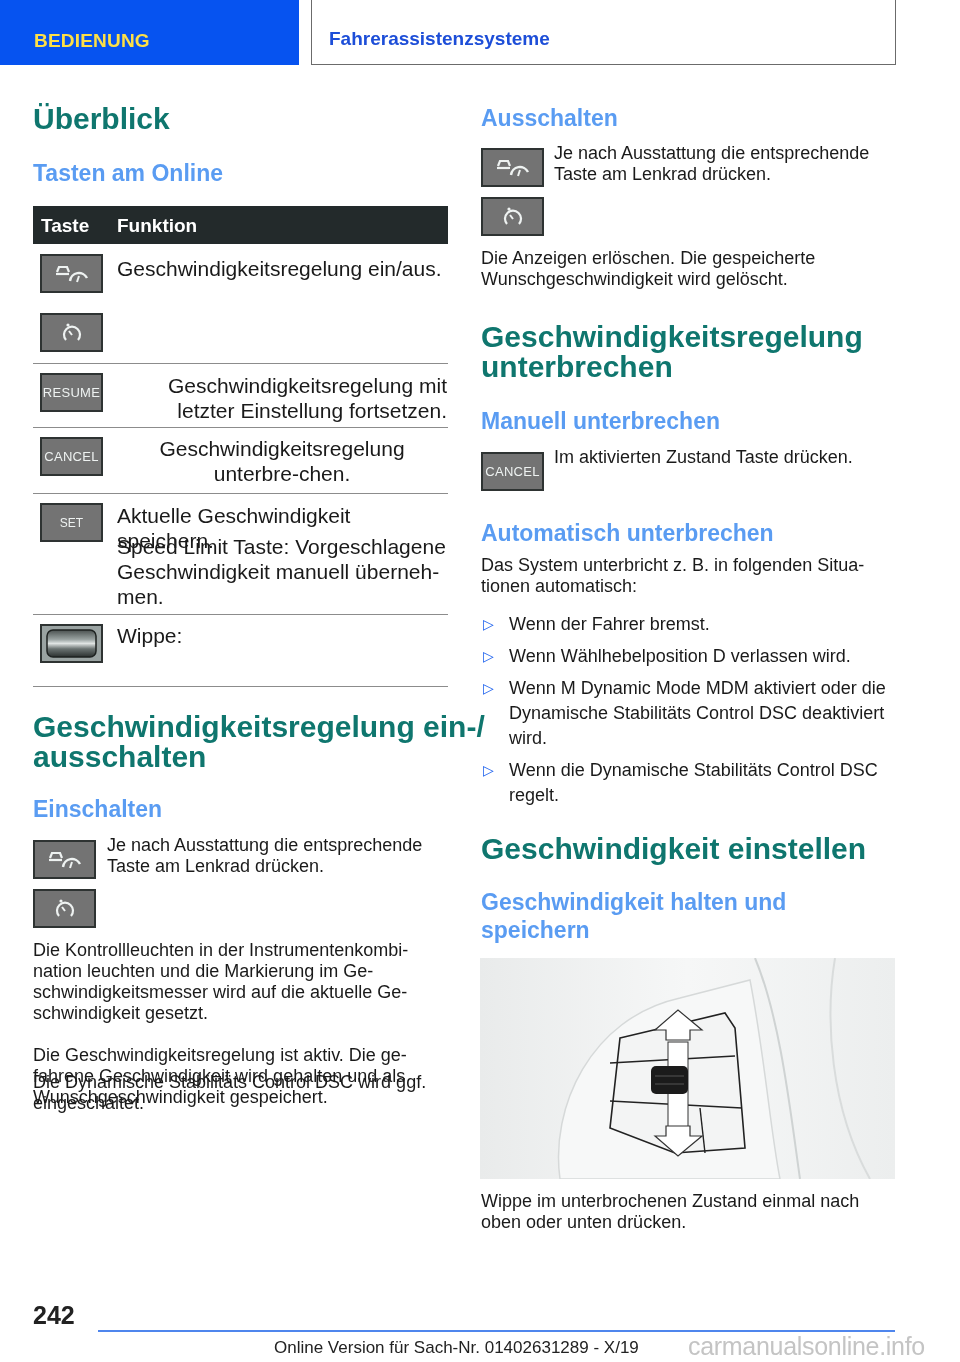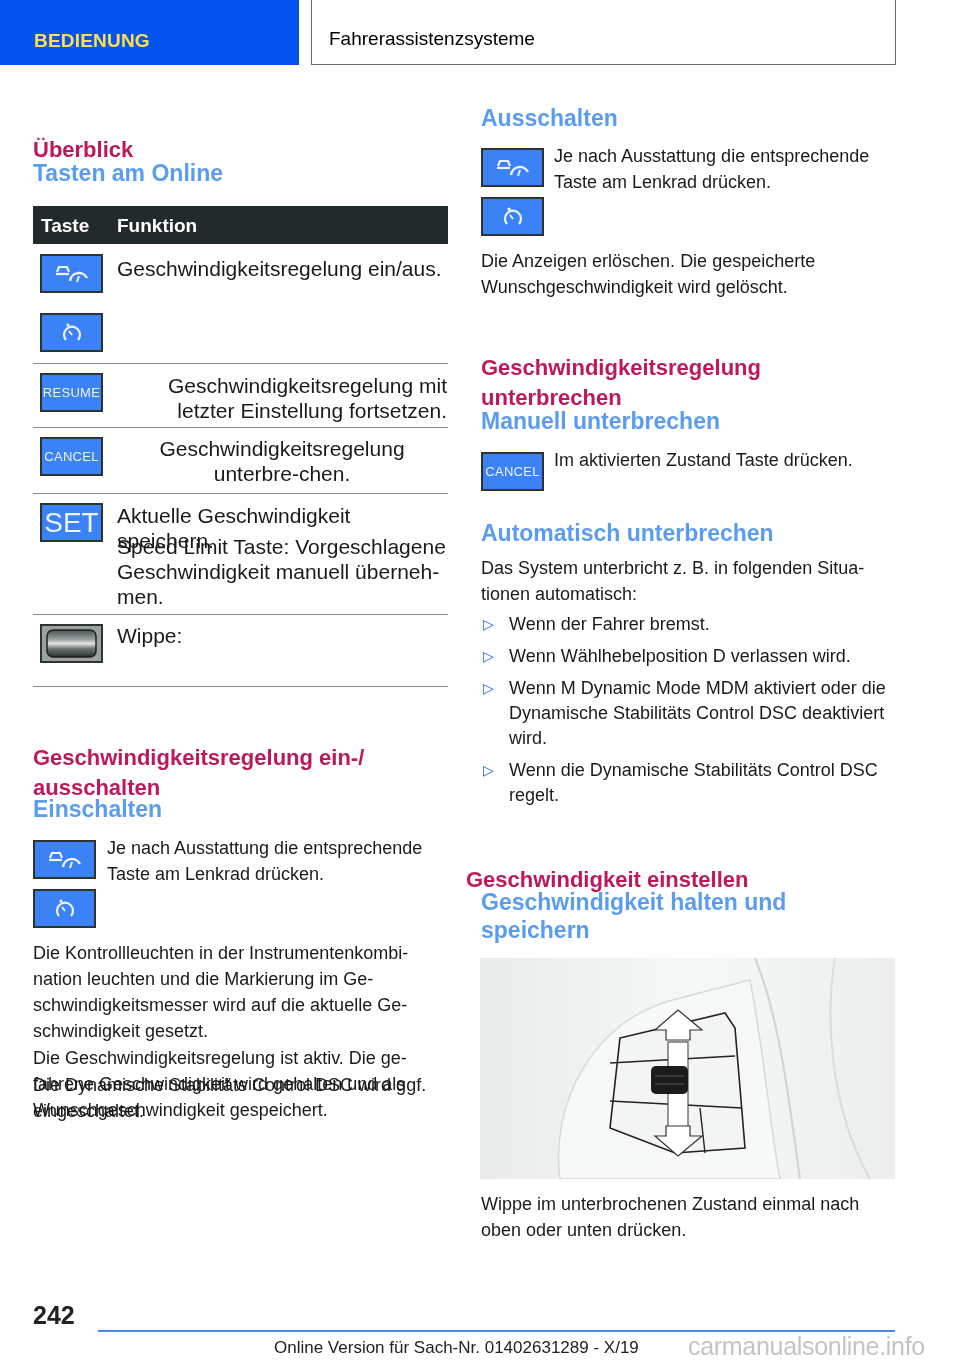--- a/index.html
+++ b/index.html
@@ -2,38 +2,38 @@
 <html><head>
 <meta charset="utf-8">
 <style>
   * { box-sizing: border-box; margin: 0; padding: 0; }
   html, body { width: 960px; height: 1362px; background: #ffffff; overflow: hidden; }
   body { position: relative; font-family: "Liberation Sans", sans-serif; color: #1a1a1a; }
 
   .hdr-section { position: absolute; left: 0; top: 0; width: 299px; height: 65px; background: #0653f0; }
   .hdr-section span { position: absolute; left: 34px; top: 30px; color: #fde047; font-weight: bold; font-size: 19px; letter-spacing: 0.2px; }
   .hdr-chapter { position: absolute; left: 311px; top: -2px; width: 585px; height: 67px; border: 1.5px solid #6b6b6b; border-top: none; background: #fff; }
-  .hdr-chapter span { position: absolute; left: 17px; top: 30px; font-size: 19px; color: #000000; }
+  .hdr-chapter span { position: absolute; left: 17px; top: 30px; font-size: 19px; color: #1d4ed8; font-weight: bold; }
 
   .col { position: absolute; top: 0; }
   .col-right { left: 481px; width: 415px; }
 
-  .h1 { position: absolute; color: #be185d; font-weight: bold; font-size: 22px; line-height: 30px; margin-top: 31px; }
+  .h1 { position: absolute; color: #0f766e; font-weight: bold; font-size: 30px; line-height: 30px; }
   .h2 { position: absolute; color: #5a9cf2; font-weight: bold; font-size: 23px; line-height: 28px; }
-  .p { position: absolute; font-size: 18px; line-height: 26px; color: #1a1a1a; }
+  .p { position: absolute; font-size: 18px; line-height: 21px; color: #1a1a1a; }
 
   .tbl { position: absolute; left: 33px; top: 206px; width: 415px; }
   .tbl-head { height: 38px; background: #232a2b; color: #fff; font-weight: bold; font-size: 19px; position: relative; }
   .tbl-head span { position: absolute; top: 9px; }
   .tbl-row { position: relative; border-bottom: 1.5px solid #8c8c8c; }
   .tbl-row .fn { position: absolute; left: 84px; width: 330px; font-size: 21px; line-height: 25px; }
 
-  .key { position: absolute; width: 63px; height: 39px; background: #3b82f6; border: 2px solid #2e3332; display: flex; align-items: center; justify-content: center; color: #eef2f1; }
+  .key { position: absolute; width: 63px; height: 39px; background: #737373; border: 2px solid #2e3332; display: flex; align-items: center; justify-content: center; color: #eef2f1; }
   .key.txt { font-size: 13px; letter-spacing: 0.3px; }
-  .key.set { font-size: 28px; }
+  .key.set { font-size: 12px; }
   .key svg { display: block; }
   .key.rocker { background: #9aa3a2; }
 
   .bullet { position: absolute; left: 0; width: 415px; font-size: 18px; line-height: 25px; }
   .bullet .tri { position: absolute; left: 2px; top: 0; color: #1f63ee; font-size: 14px; }
   .bullet .bt { position: absolute; left: 28px; width: 390px; }
 
   .photo { position: absolute; left: 480px; top: 958px; width: 415px; height: 221px; overflow: hidden; background: #f1f2f2; }
 
   .footer-num { position: absolute; left: 33px; top: 1301px; font-weight: bold; font-size: 25px; color: #222; }
@@ -183,21 +183,21 @@
   <div class="bullet" style="top:676px;">
     <span class="tri">▷</span>
     <span class="bt">Wenn M Dynamic Mode MDM aktiviert oder die Dynamische Stabilitäts Control DSC deaktiviert wird.</span>
   </div>
   <div class="bullet" style="top:758px;">
     <span class="tri">▷</span>
     <span class="bt">Wenn die Dynamische Stabilitäts Control DSC regelt.</span>
   </div>
 </div>
 
-<div class="h1" style="left:466px; top:834px;">Geschwindigkeit einstellen</div>
+<div class="h1" style="left:481px; top:834px;">Geschwindigkeit einstellen</div>
 <div class="h2" style="left:481px; top:888px;">
   <div>Geschwindigkeit halten und</div>
   <div>speichern</div>
 </div>
 
 <div class="photo">
   <svg width="415" height="221" viewBox="0 0 415 221">
     <defs>
       <linearGradient id="bg" x1="0" y1="0" x2="1" y2="0">
         <stop offset="0" stop-color="#e9ebeb"></stop>

